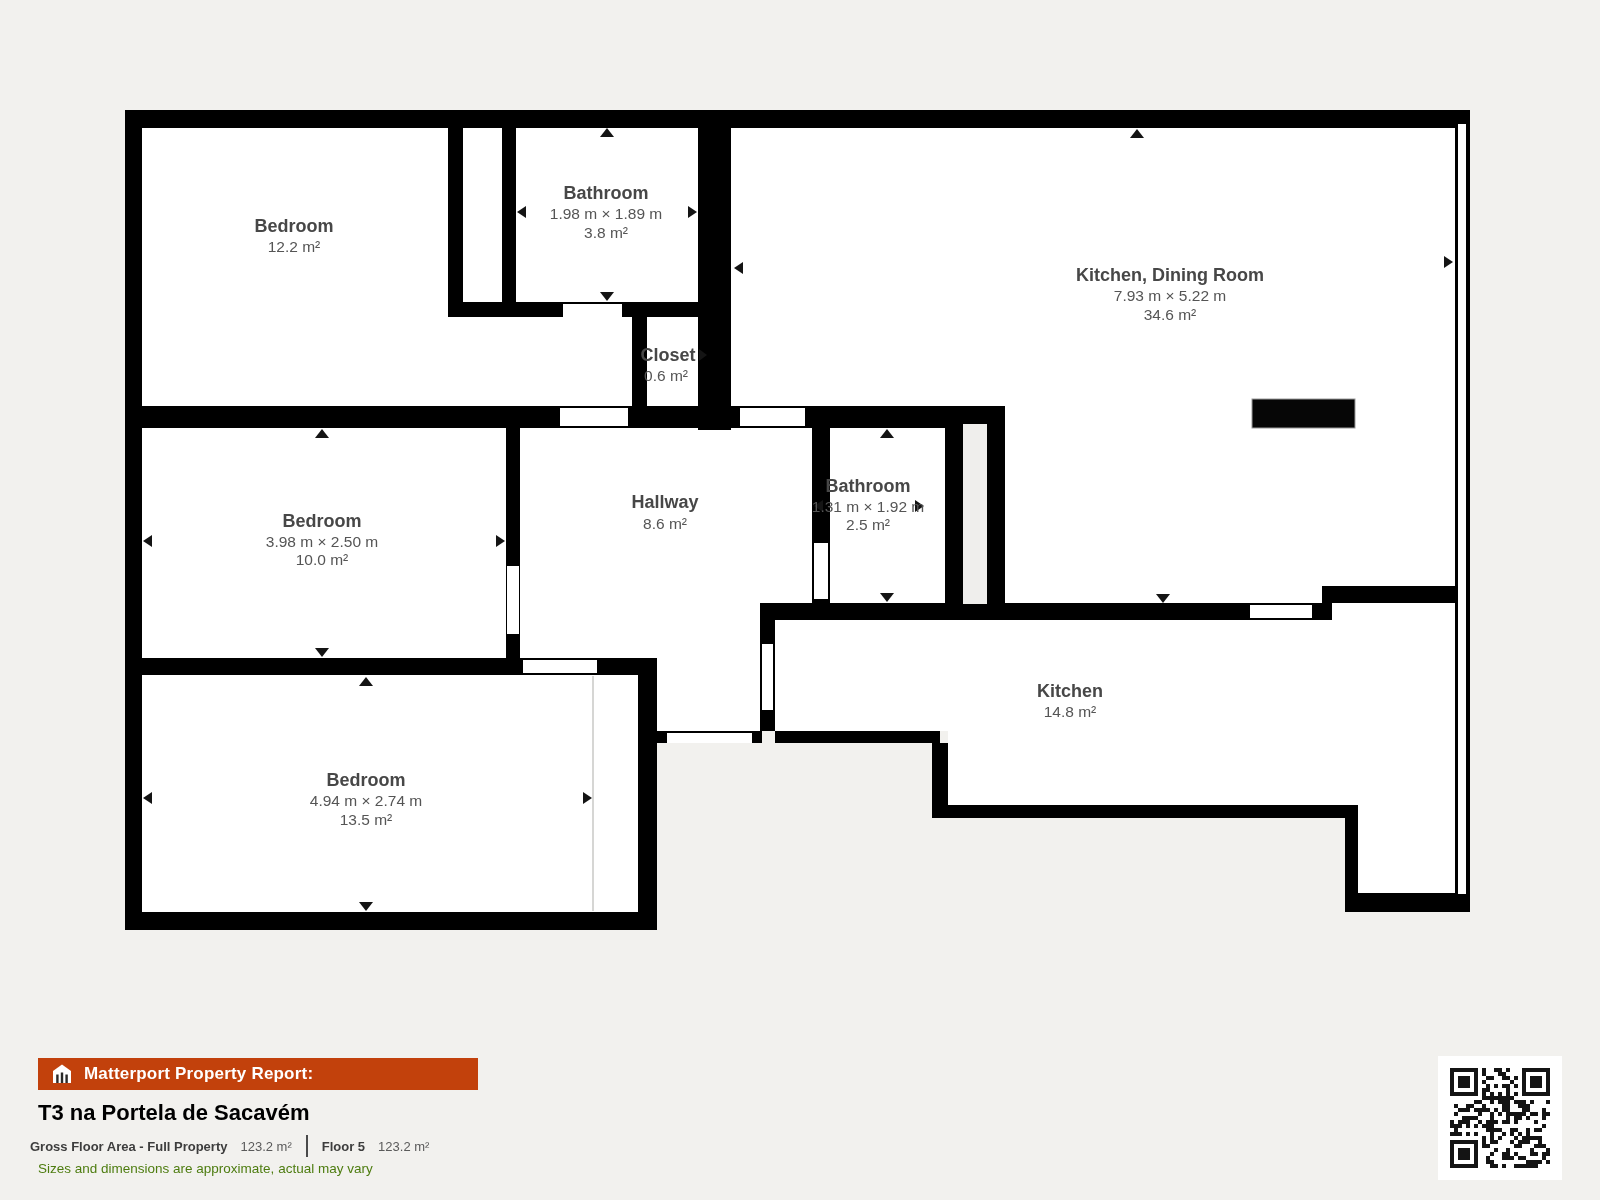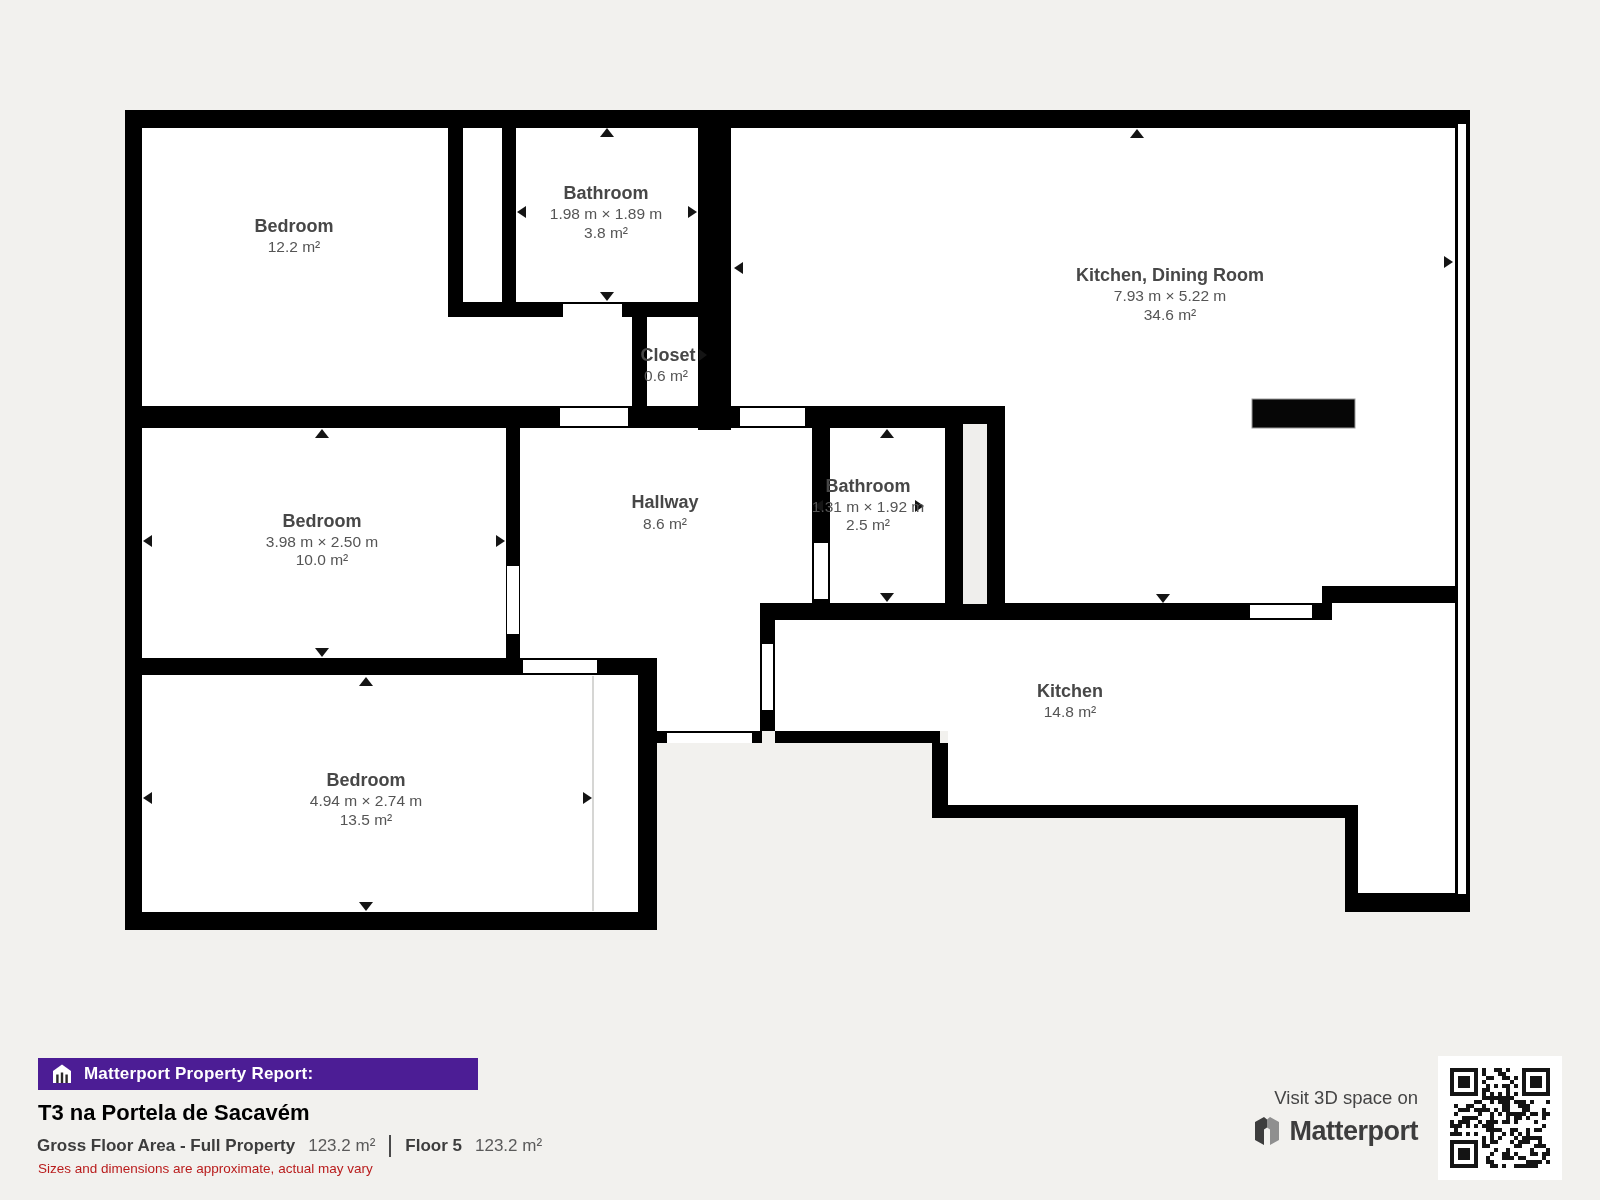--- a/index.html
+++ b/index.html
@@ -8,36 +8,36 @@
     background:#f2f1ee;overflow:hidden;
     font-family:"Liberation Sans", sans-serif;
   }
   svg{display:block;}
   .plan-svg{position:absolute;left:0;top:0;}
   .room-name{font-size:18px;font-weight:bold;fill:#474747;}
   .room-dims{font-size:15.5px;fill:#555555;}
   .room-area{font-size:15.5px;fill:#555555;}
   .footer-bar{
     position:absolute;left:38px;top:1058px;width:440px;height:32px;
-    background:#4c1d95;display:flex;align-items:center;padding:0 17px 0 14px;
+    background:#c2410c;display:flex;align-items:center;padding:0 17px 0 14px;
     box-sizing:border-box;
   }
   .footer-bar-label{color:#ffffff;font-size:17px;font-weight:bold;margin-left:12px;letter-spacing:.2px;}
   .property-title{
     position:absolute;left:38px;top:1100px;font-size:22px;font-weight:bold;color:#000000;
   }
   .stats-row{
-    position:absolute;left:37px;top:1135px;font-size:17px;color:#3d3d3d;
+    position:absolute;left:30px;top:1135px;font-size:13px;color:#3d3d3d;
     display:flex;align-items:center;white-space:nowrap;
   }
   .stats-row .lbl{font-weight:bold;color:#3d3d3d;}
   .stats-row .val{font-weight:normal;color:#5a5a5a;margin-left:13px;}
   .stats-divider{display:inline-block;width:2px;height:22px;background:#4a4a4a;margin:0 14px;}
   .disclaimer{
-    position:absolute;left:38px;top:1161px;font-size:13.5px;color:#b91c1c;
+    position:absolute;left:38px;top:1161px;font-size:13.5px;color:#4d7c0f;
   }
   .visit-block{
     position:absolute;right:182px;top:1087px;text-align:right;
   }
   .visit-text{font-size:18.5px;color:#454545;}
   .logo-row{display:flex;align-items:center;justify-content:flex-end;margin-top:6px;}
   .logo-word{font-size:27px;font-weight:bold;color:#3d3d3d;letter-spacing:-.5px;margin-left:9px;}
   .qr-box{
     position:absolute;left:1438px;top:1056px;width:124px;height:124px;background:#ffffff;
     display:flex;align-items:center;justify-content:center;
@@ -192,30 +192,20 @@
   <div class="stats-row">
     <span class="lbl">Gross Floor Area - Full Property</span>
     <span class="val">123.2 m²</span>
     <span class="stats-divider"></span>
     <span class="lbl">Floor 5</span>
     <span class="val">123.2 m²</span>
   </div>
 
   <div class="disclaimer">Sizes and dimensions are approximate, actual may vary</div>
 
-  <div class="visit-block">
-    <div class="visit-text">Visit 3D space on</div>
-    <div class="logo-row">
-      <svg width="30" height="32" viewBox="0 0 30 32">
-        <path d="M4,7 L13,2 L16,4.5 L16,12.5 L13,14.5 L13,30 L4,25 Z" fill="#3d3d3d"></path>
-        <path d="M16,4.5 L19,2 L28,7 L28,25 L19,30 L19,14.5 L16,12.5 Z" fill="#8f8f8f"></path>
-      </svg>
-      <span class="logo-word">Matterport</span>
-    </div>
-  </div>
 
   <div class="qr-box">
     <svg id="qr-svg" width="100" height="100" viewBox="0 0 25 25" shape-rendering="crispEdges">
         <rect x="0" y="0" width="1" height="1" fill="#141414"></rect>
         <rect x="1" y="0" width="1" height="1" fill="#141414"></rect>
         <rect x="2" y="0" width="1" height="1" fill="#141414"></rect>
         <rect x="3" y="0" width="1" height="1" fill="#141414"></rect>
         <rect x="4" y="0" width="1" height="1" fill="#141414"></rect>
         <rect x="5" y="0" width="1" height="1" fill="#141414"></rect>
         <rect x="6" y="0" width="1" height="1" fill="#141414"></rect>

